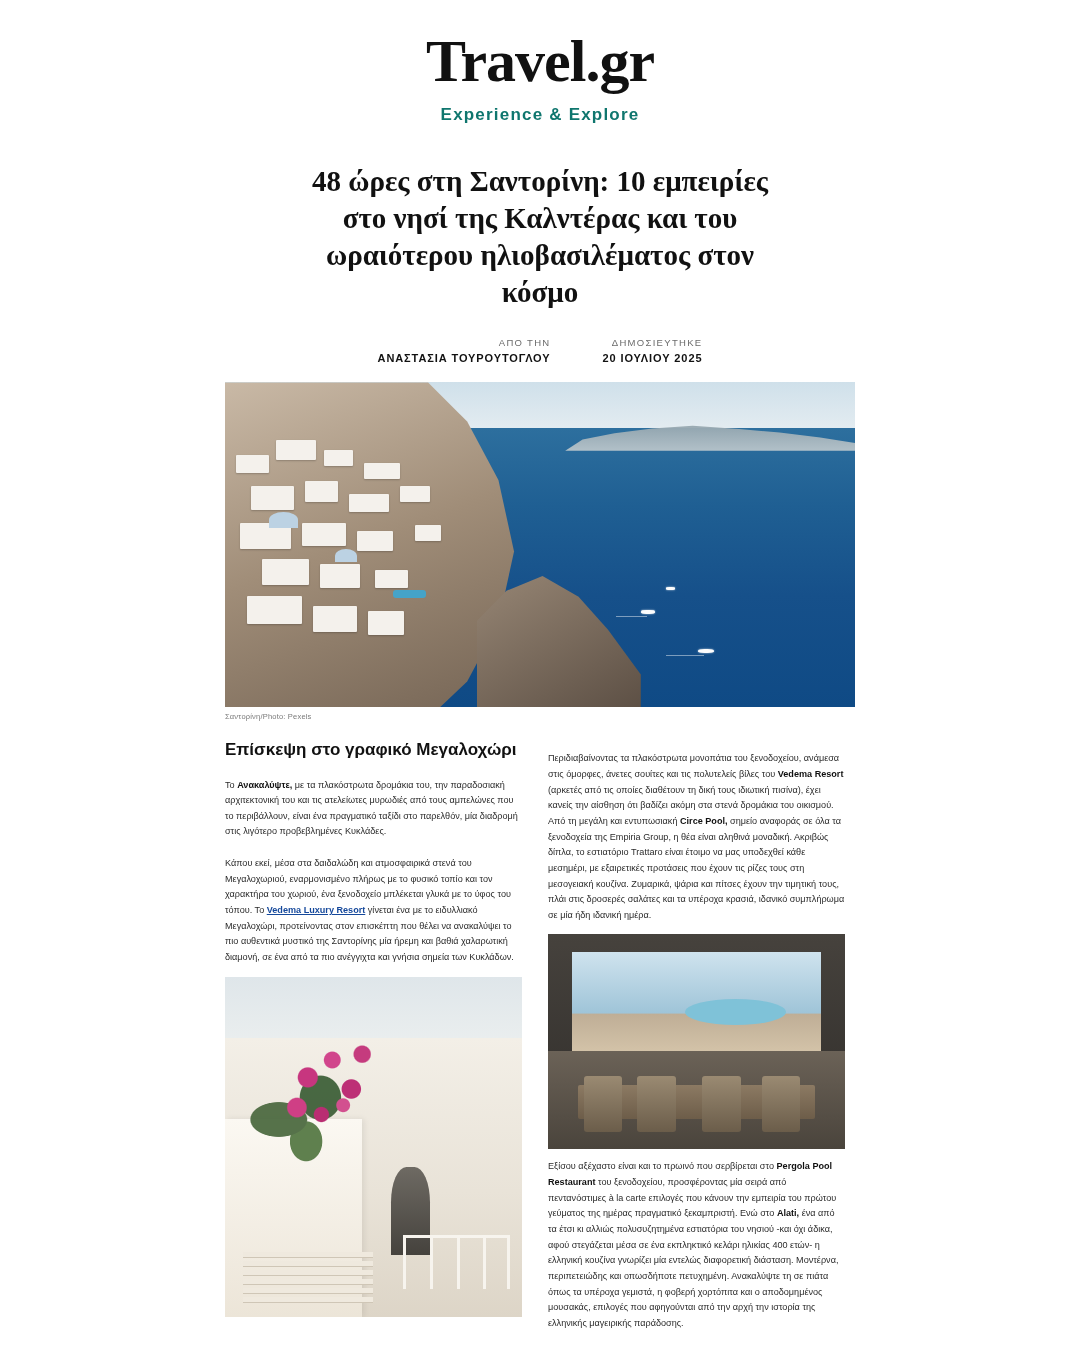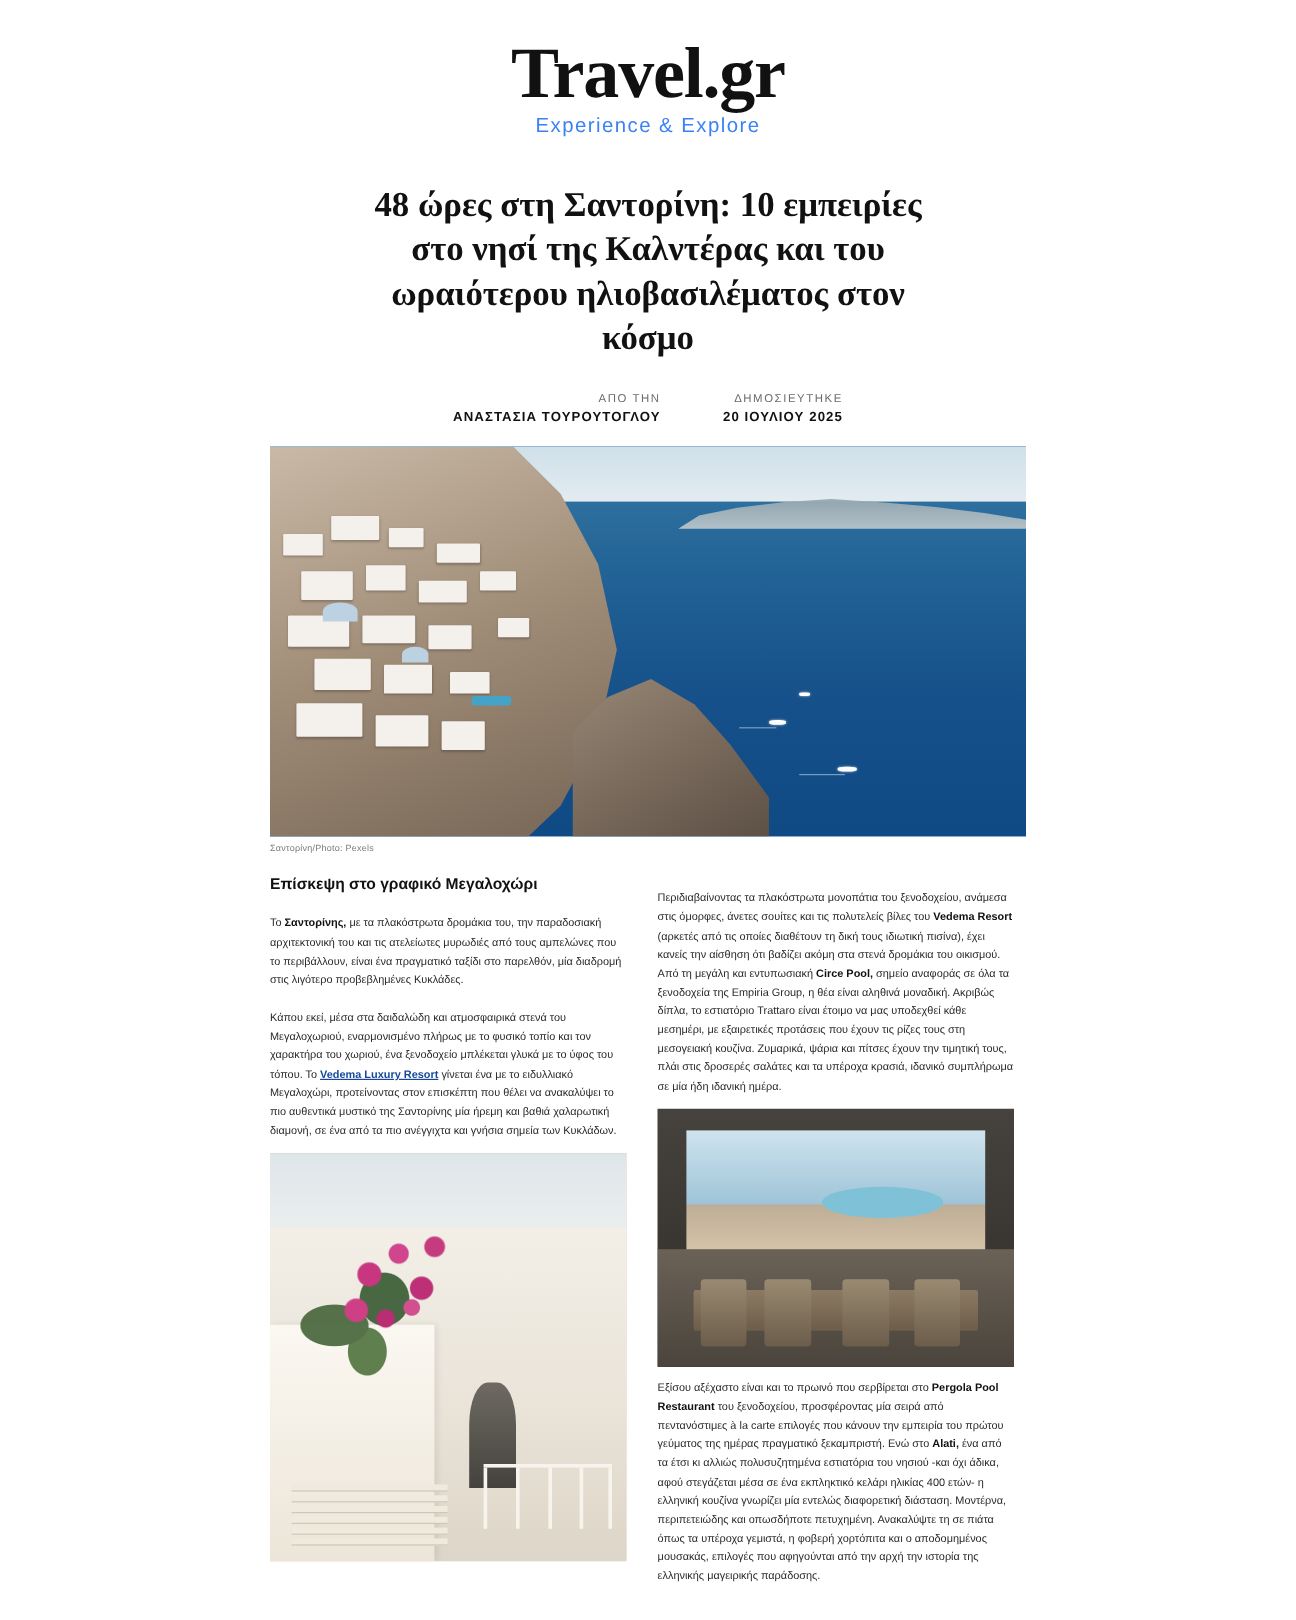--- a/index.html
+++ b/index.html
@@ -29,23 +29,23 @@
     font-size: 60px;
     font-weight: 700;
     letter-spacing: -1px;
     color: #111;
     line-height: 1.05;
   }
   .logo-sub {
     font-family: "Liberation Sans", sans-serif;
     font-size: 17px;
     letter-spacing: 1.2px;
-    color: #3b82f6;
-    margin-top: 2px;
-    font-weight: 400;
+    color: #0f766e;
+    margin-top: 12px;
+    font-weight: 700;
   }
 
   
   .headline {
     font-family: "Liberation Serif", serif;
     font-size: 29px;
     font-weight: 700;
     line-height: 1.28;
     text-align: center;
     color: #111;
@@ -155,21 +155,21 @@
   }
 
   
   .cols {
     display: flex;
     gap: 26px;
     margin-top: 14px;
   }
   .col { width: 297px; }
   h2.sec {
-    font-size: 13px;
+    font-size: 17px;
     font-weight: 700;
     color: #111;
     margin: 4px 0 10px;
     line-height: 1.3;
   }
   p.body {
     font-size: 9.1px;
     line-height: 1.72;
     color: #2b2b2b;
     margin: 16px 0 11px;
@@ -320,21 +320,21 @@
       <div class="boat" style="left:70%;top:63%;width:1.4%;height:.8%"></div>
     </div>
     <div class="caption">Σαντορίνη/Photo: Pexels</div>
   </div>
 
   <div class="cols">
 
     <div class="col">
       <h2 class="sec">Επίσκεψη στο γραφικό Μεγαλοχώρι</h2>
 
-      <p class="body"><span>Το </span><b>Σαντορίνης,</b><span> με τα πλακόστρωτα δρομάκια του, την παραδοσιακή αρχιτεκτονική του και τις ατελείωτες μυρωδιές από τους αμπελώνες που το περιβάλλουν, είναι ένα πραγματικό ταξίδι στο παρελθόν, μία διαδρομή στις λιγότερο προβεβλημένες Κυκλάδες.</span></p>
+      <p class="body"><span>Το </span><b>Ανακαλύψτε,</b><span> με τα πλακόστρωτα δρομάκια του, την παραδοσιακή αρχιτεκτονική του και τις ατελείωτες μυρωδιές από τους αμπελώνες που το περιβάλλουν, είναι ένα πραγματικό ταξίδι στο παρελθόν, μία διαδρομή στις λιγότερο προβεβλημένες Κυκλάδες.</span></p>
 
       <p class="body"><span>Κάπου εκεί, μέσα στα δαιδαλώδη και ατμοσφαιρικά στενά του Μεγαλοχωριού, εναρμονισμένο πλήρως με το φυσικό τοπίο και τον χαρακτήρα του χωριού, ένα ξενοδοχείο μπλέκεται γλυκά με το ύφος του τόπου. Το </span><a class="ilink" href="#">Vedema Luxury Resort</a><span> γίνεται ένα με το ειδυλλιακό Μεγαλοχώρι, προτείνοντας στον επισκέπτη που θέλει να ανακαλύψει το πιο αυθεντικά μυστικό της Σαντορίνης μία ήρεμη και βαθιά χαλαρωτική διαμονή, σε ένα από τα πιο ανέγγιχτα και γνήσια σημεία των Κυκλάδων.</span></p>
 
       <div class="photo photo-village">
         <div class="pv-sky"></div>
         <div class="pv-wall"></div>
         <div class="pv-wall2"></div>
         <div class="pv-greens"></div>
         <div class="pv-bougainvillea"></div>
         <div class="pv-door"></div>

